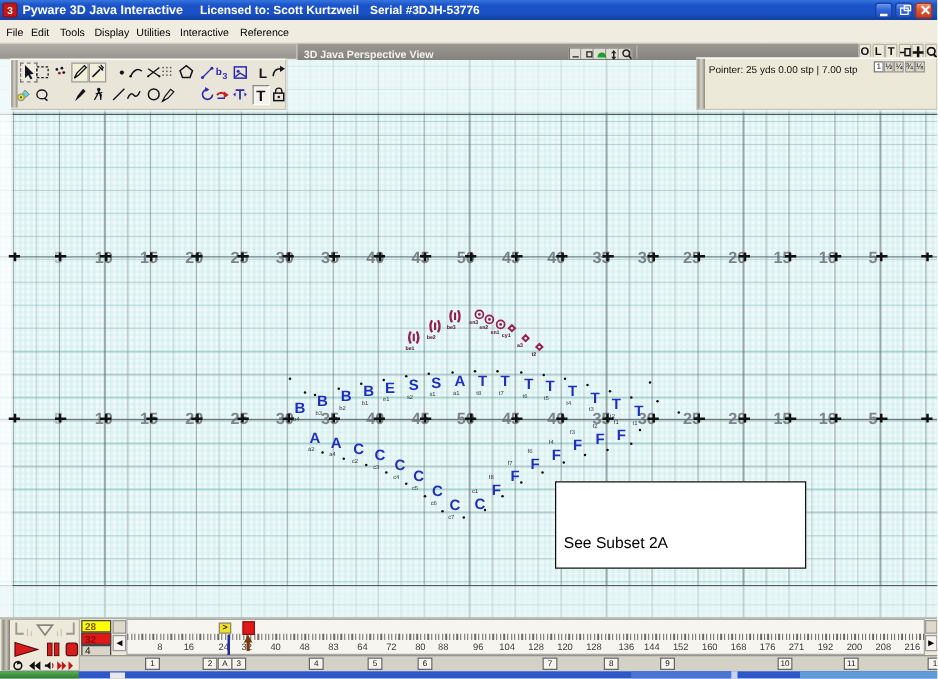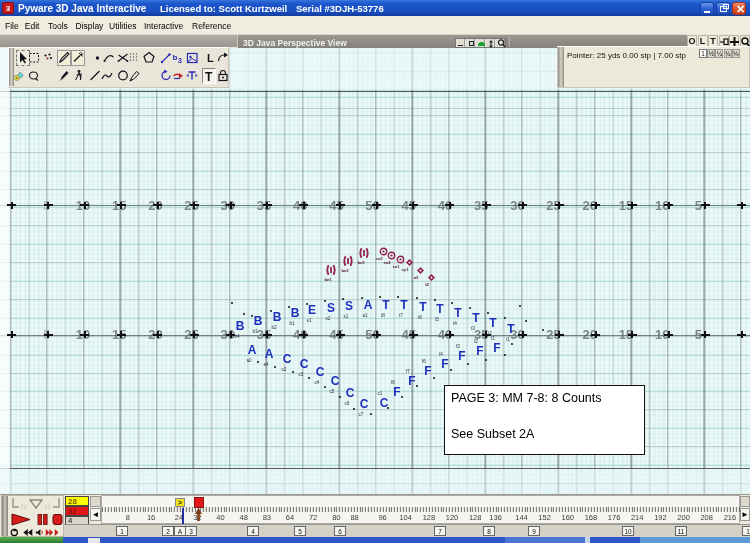--- a/index.html
+++ b/index.html
@@ -287,21 +287,20 @@
 <rect x="2" y="2" width="5" height="5" transform="rotate(45 4.5 4.5)" fill="#93204E"></rect>
 <circle cx="4.5" cy="4.5" r="1" fill="#F8FDFD"></circle>
     </svg>
 <div class="abs" style="left:409.0px;top:275.0px;width:14px;text-align:center;font-size:6px;color:#4a1030;font-weight:bold;transform:scale(0.7);transform-origin:center top">a3</div>
 <svg class="abs" style="left:426.5px;top:272.5px" width="9" height="9" viewBox="0 0 9 9">
 <rect x="2" y="2" width="5" height="5" transform="rotate(45 4.5 4.5)" fill="#93204E"></rect>
 <circle cx="4.5" cy="4.5" r="1" fill="#F8FDFD"></circle>
     </svg>
 <div class="abs" style="left:420.0px;top:282.0px;width:14px;text-align:center;font-size:6px;color:#4a1030;font-weight:bold;transform:scale(0.7);transform-origin:center top">t2</div>
 <div class="abs" style="left:444px;top:385px;width:201px;height:70px;background:#fff;border:1px solid #111">
-<div class="abs" style="left:6px;top:5px;font-size:12.5px;color:#000">PAGE 3: MM 7-8: 8 Counts</div>
 <div class="abs" style="left:6px;top:41px;font-size:12.5px;color:#000">See Subset 2A</div>
     </div>
 <div class="abs" style="left:0;top:0;width:750px;height:16px;background:linear-gradient(#3575DC 0%,#1C54CA 25%,#1A50C2 70%,#123E9E 100%)">
 <div class="abs" style="left:2px;top:2px;width:12px;height:12px;background:#C41818;border-radius:2px;border:1px solid #8F0F0F;color:#fff;font-size:8px;font-weight:bold;text-align:center;line-height:11px">3</div>
 <div class="abs" style="left:18px;top:2.5px;font-size:10px;font-weight:bold;color:#fff">Pyware 3D Java Interactive</div>
 <div class="abs" style="left:160px;top:3px;font-size:9.5px;font-weight:bold;color:#fff">Licensed to: Scott Kurtzweil</div>
 <div class="abs" style="left:296px;top:3px;font-size:9.5px;font-weight:bold;color:#fff">Serial #3DJH-53776</div>
 </div>
 <div class="abs" style="left:700px;top:1.5px;width:14px;height:13px;border-radius:3px;background:linear-gradient(#6F9BE8 0%,#3366D8 45%,#1F4FBE 100%);border:1px solid #1840A0">
       <div class="abs" style="left:3px;top:8px;width:6px;height:2.5px;background:#fff"></div>
@@ -526,27 +525,27 @@
 <div class="abs" style="left:257.8px;top:513px;width:18px;text-align:center;font-size:7.5px;color:#3a3a3a">83</div>
 <div class="abs" style="left:281.0px;top:513px;width:18px;text-align:center;font-size:7.5px;color:#3a3a3a">64</div>
 <div class="abs" style="left:304.1px;top:513px;width:18px;text-align:center;font-size:7.5px;color:#3a3a3a">72</div>
 <div class="abs" style="left:327.3px;top:513px;width:18px;text-align:center;font-size:7.5px;color:#3a3a3a">80</div>
 <div class="abs" style="left:350.4px;top:513px;width:18px;font-size:7.5px;color:#3a3a3a">88</div>
 <div class="abs" style="left:373.6px;top:513px;width:18px;text-align:center;font-size:7.5px;color:#3a3a3a">96</div>
 <div class="abs" style="left:396.7px;top:513px;width:18px;text-align:center;font-size:7.5px;color:#3a3a3a">104</div>
 <div class="abs" style="left:419.9px;top:513px;width:18px;text-align:center;font-size:7.5px;color:#3a3a3a">128</div>
 <div class="abs" style="left:443.0px;top:513px;width:18px;text-align:center;font-size:7.5px;color:#3a3a3a">120</div>
 <div class="abs" style="left:466.2px;top:513px;width:18px;text-align:center;font-size:7.5px;color:#3a3a3a">128</div>
-<div class="abs" style="left:489.3px;top:513px;width:18px;text-align:left;font-size:7.5px;color:#3a3a3a">136</div>
+<div class="abs" style="left:489.3px;top:513px;width:18px;text-align:right;font-size:7.5px;color:#3a3a3a">136</div>
 <div class="abs" style="left:512.5px;top:513px;width:18px;text-align:center;font-size:7.5px;color:#3a3a3a">144</div>
 <div class="abs" style="left:535.6px;top:513px;width:18px;text-align:center;font-size:7.5px;color:#3a3a3a">152</div>
 <div class="abs" style="left:558.8px;top:513px;width:18px;text-align:center;font-size:7.5px;color:#3a3a3a">160</div>
 <div class="abs" style="left:581.9px;top:513px;width:18px;text-align:center;font-size:7.5px;color:#3a3a3a">168</div>
 <div class="abs" style="left:605.1px;top:513px;width:18px;text-align:center;font-size:7.5px;color:#3a3a3a">176</div>
-<div class="abs" style="left:628.2px;top:513px;width:18px;text-align:center;font-size:7.5px;color:#3a3a3a">214</div>
+<div class="abs" style="left:628.2px;top:513px;width:18px;text-align:center;font-size:7.5px;color:#3a3a3a">271</div>
 <div class="abs" style="left:651.4px;top:513px;width:18px;text-align:center;font-size:7.5px;color:#3a3a3a">192</div>
 <div class="abs" style="left:674.6px;top:513px;width:18px;text-align:center;font-size:7.5px;color:#3a3a3a">200</div>
 <div class="abs" style="left:697.7px;top:513px;width:18px;text-align:center;font-size:7.5px;color:#3a3a3a">208</div>
 <div class="abs" style="left:720.9px;top:513px;width:18px;text-align:center;font-size:7.5px;color:#3a3a3a">216</div>
 <div class="abs" style="left:175px;top:498px;width:10px;height:9px;background:#F2E220;border:1px solid #888;font-size:7px;font-weight:bold;color:#222;text-align:center;line-height:8px">&gt;</div>
 <div class="abs" style="left:194px;top:497px;width:10px;height:11px;background:#E01818;border:1px solid #901010"></div>
 <div class="abs" style="left:182px;top:508px;width:1.5px;height:29px;background:#202EA0"></div>
 <svg class="abs" style="left:193px;top:508px" width="11" height="13" viewBox="0 0 11 13">
       <path d="M5.5 0 L9 6 L6.8 6 L6.8 13 L4.2 13 L4.2 6 L2 6 Z" fill="#7A3A10"></path>
     </svg>

